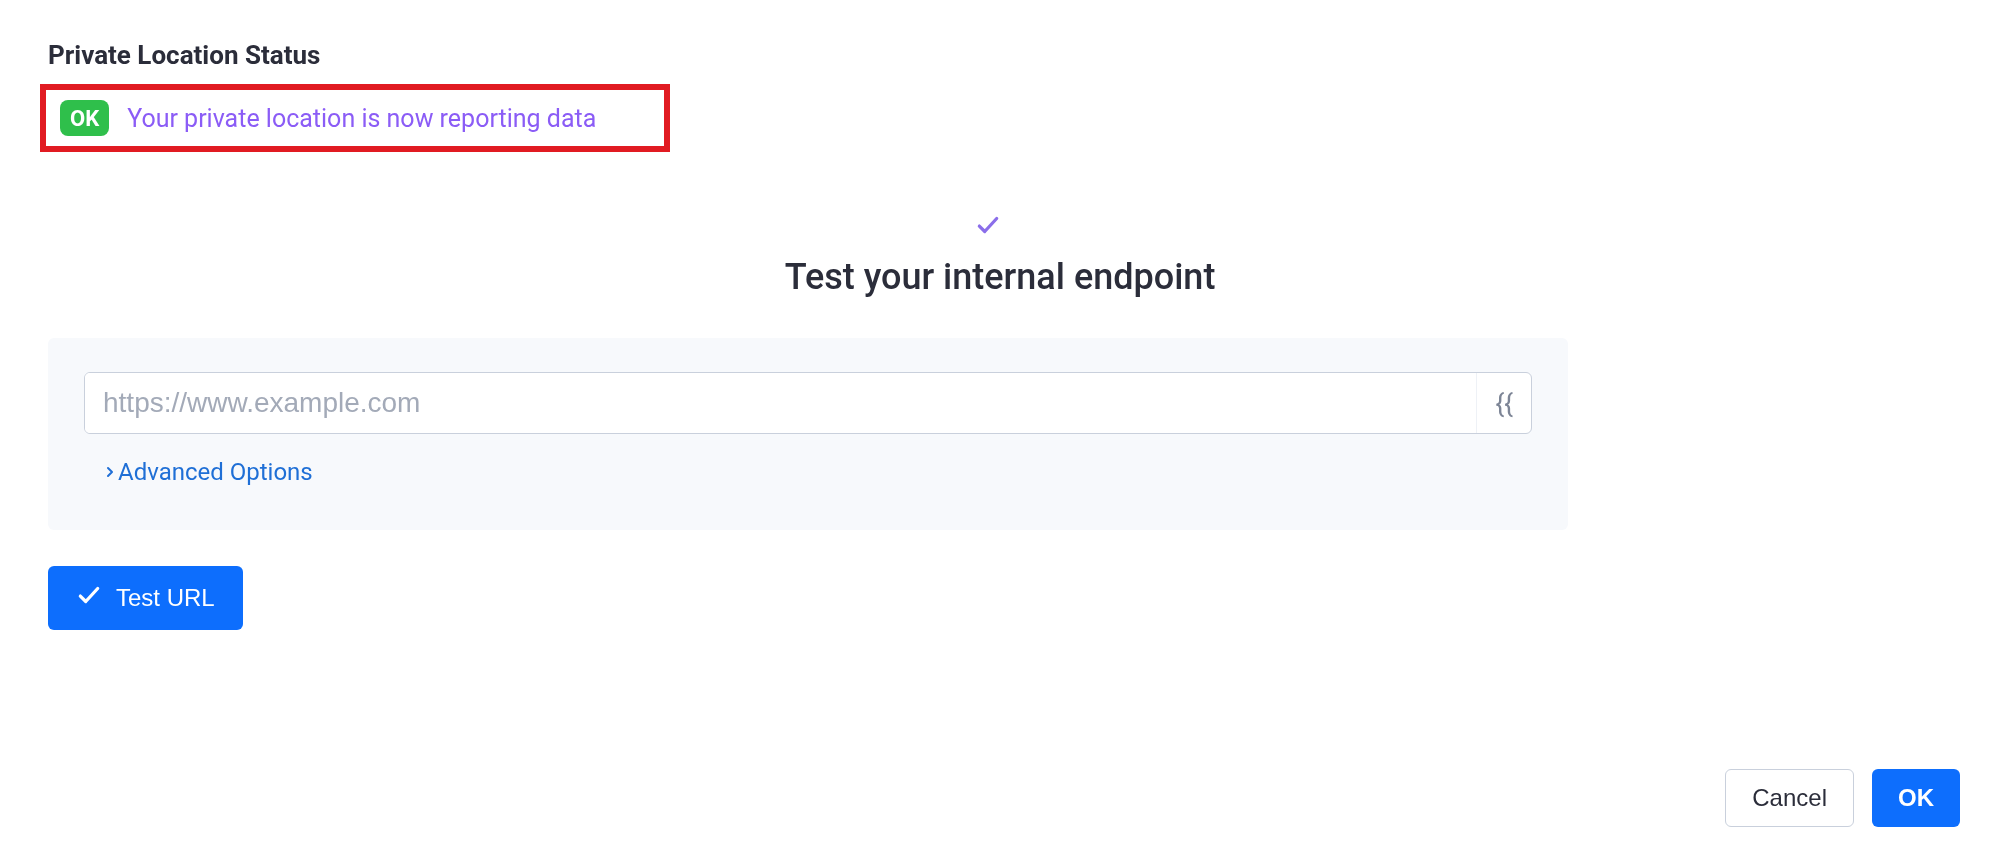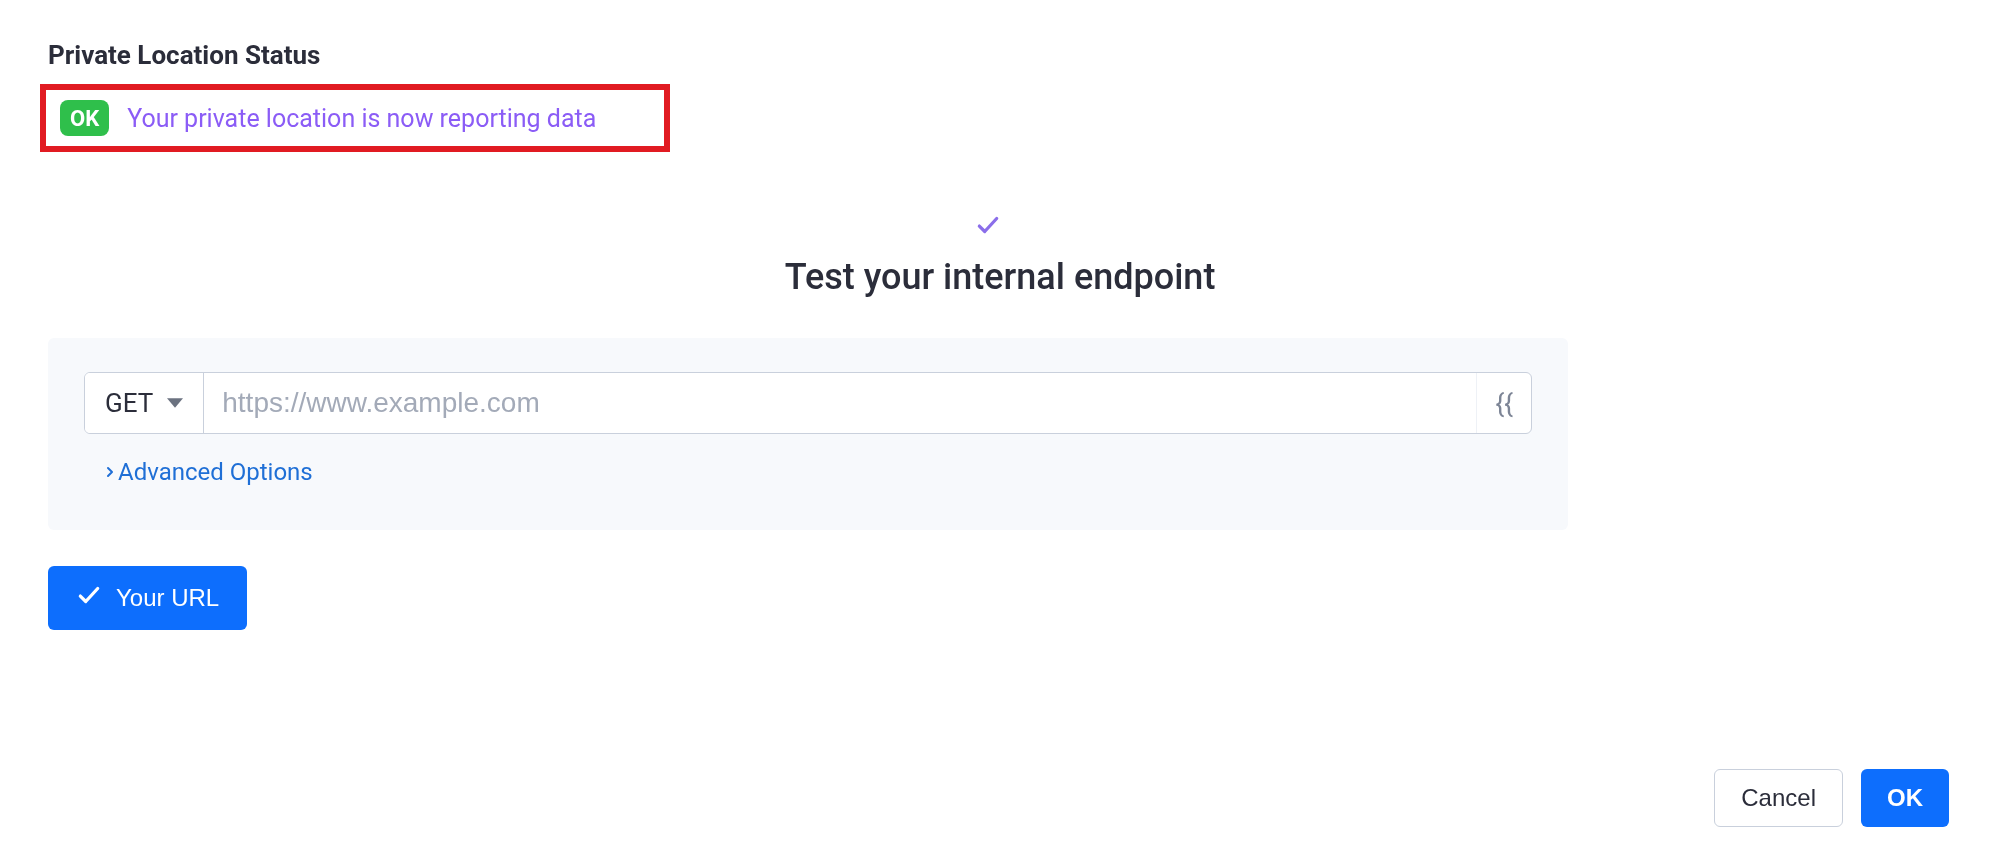--- a/index.html
+++ b/index.html
@@ -141,21 +141,21 @@
       font-size: 24px;
       font-weight: 500;
       padding: 16px 28px;
       border: none;
       border-radius: 6px;
       cursor: pointer;
     }
     .test-btn svg { width: 26px; height: 26px; stroke: #fff; }
     .footer-buttons {
       position: absolute;
-      right: 51px;
+      right: 40px;
       bottom: 30px;
       display: flex;
       gap: 18px;
     }
     .btn-cancel {
       background: #fff;
       color: #2b2d3a;
       border: 1px solid #c9d0dc;
       border-radius: 6px;
       font-size: 24px;
@@ -189,48 +189,40 @@
   <span class="section-check">
     <svg viewBox="0 0 24 24" fill="none" stroke="currentColor" stroke-width="3" stroke-linecap="round" stroke-linejoin="round">
         <polyline points="4 13 9 18 20 6"></polyline>
       </svg>
   </span>
   <span class="section-title">Test your internal endpoint</span>
 </div>
 
 <div class="panel">
   <div class="input-row">
-    <div class="method-select">
-      <span>GET</span>
-      <span class="caret">
-        <svg viewBox="0 0 10 6">
-            <polygon points="0,0 10,0 5,6"></polygon>
-          </svg>
-      </span>
-    </div>
     <input class="url-input" type="text" placeholder="https://www.example.com" value="" style="">
     <div class="template-btn">{{</div>
   </div>
   <div class="adv-row">
     <span>
       <svg viewBox="0 0 24 24" fill="none" stroke="currentColor" stroke-width="3" stroke-linecap="round" stroke-linejoin="round">
           <polyline points="9 18 15 12 9 6"></polyline>
         </svg>
     </span>
     <span>Advanced Options</span>
   </div>
 </div>
 
 <button class="test-btn">
   <span>
     <svg viewBox="0 0 24 24" fill="none" stroke="currentColor" stroke-width="3" stroke-linecap="round" stroke-linejoin="round">
         <polyline points="4 13 9 18 20 6"></polyline>
       </svg>
   </span>
-  <span>Your URL</span>
+  <span>Test URL</span>
 </button>
 
 <div class="footer-buttons">
   <button class="btn-cancel">Cancel</button>
   <button class="btn-ok">OK</button>
 </div>
 
 
 
 

